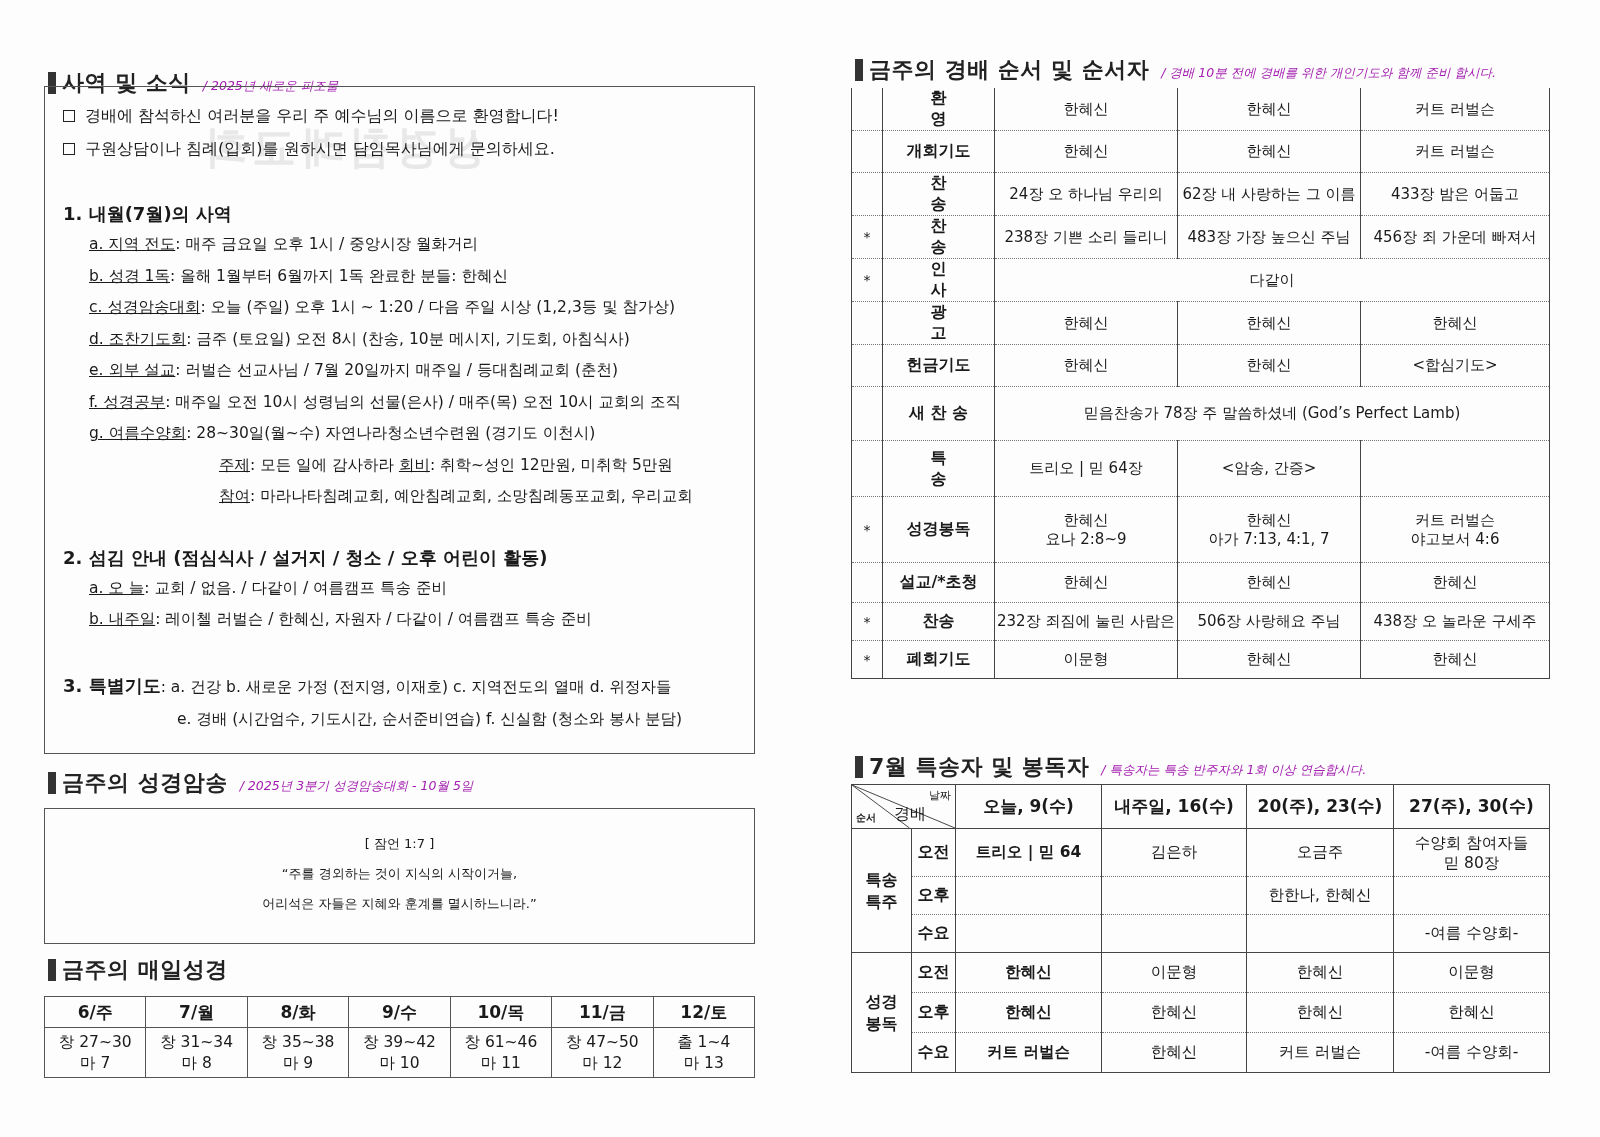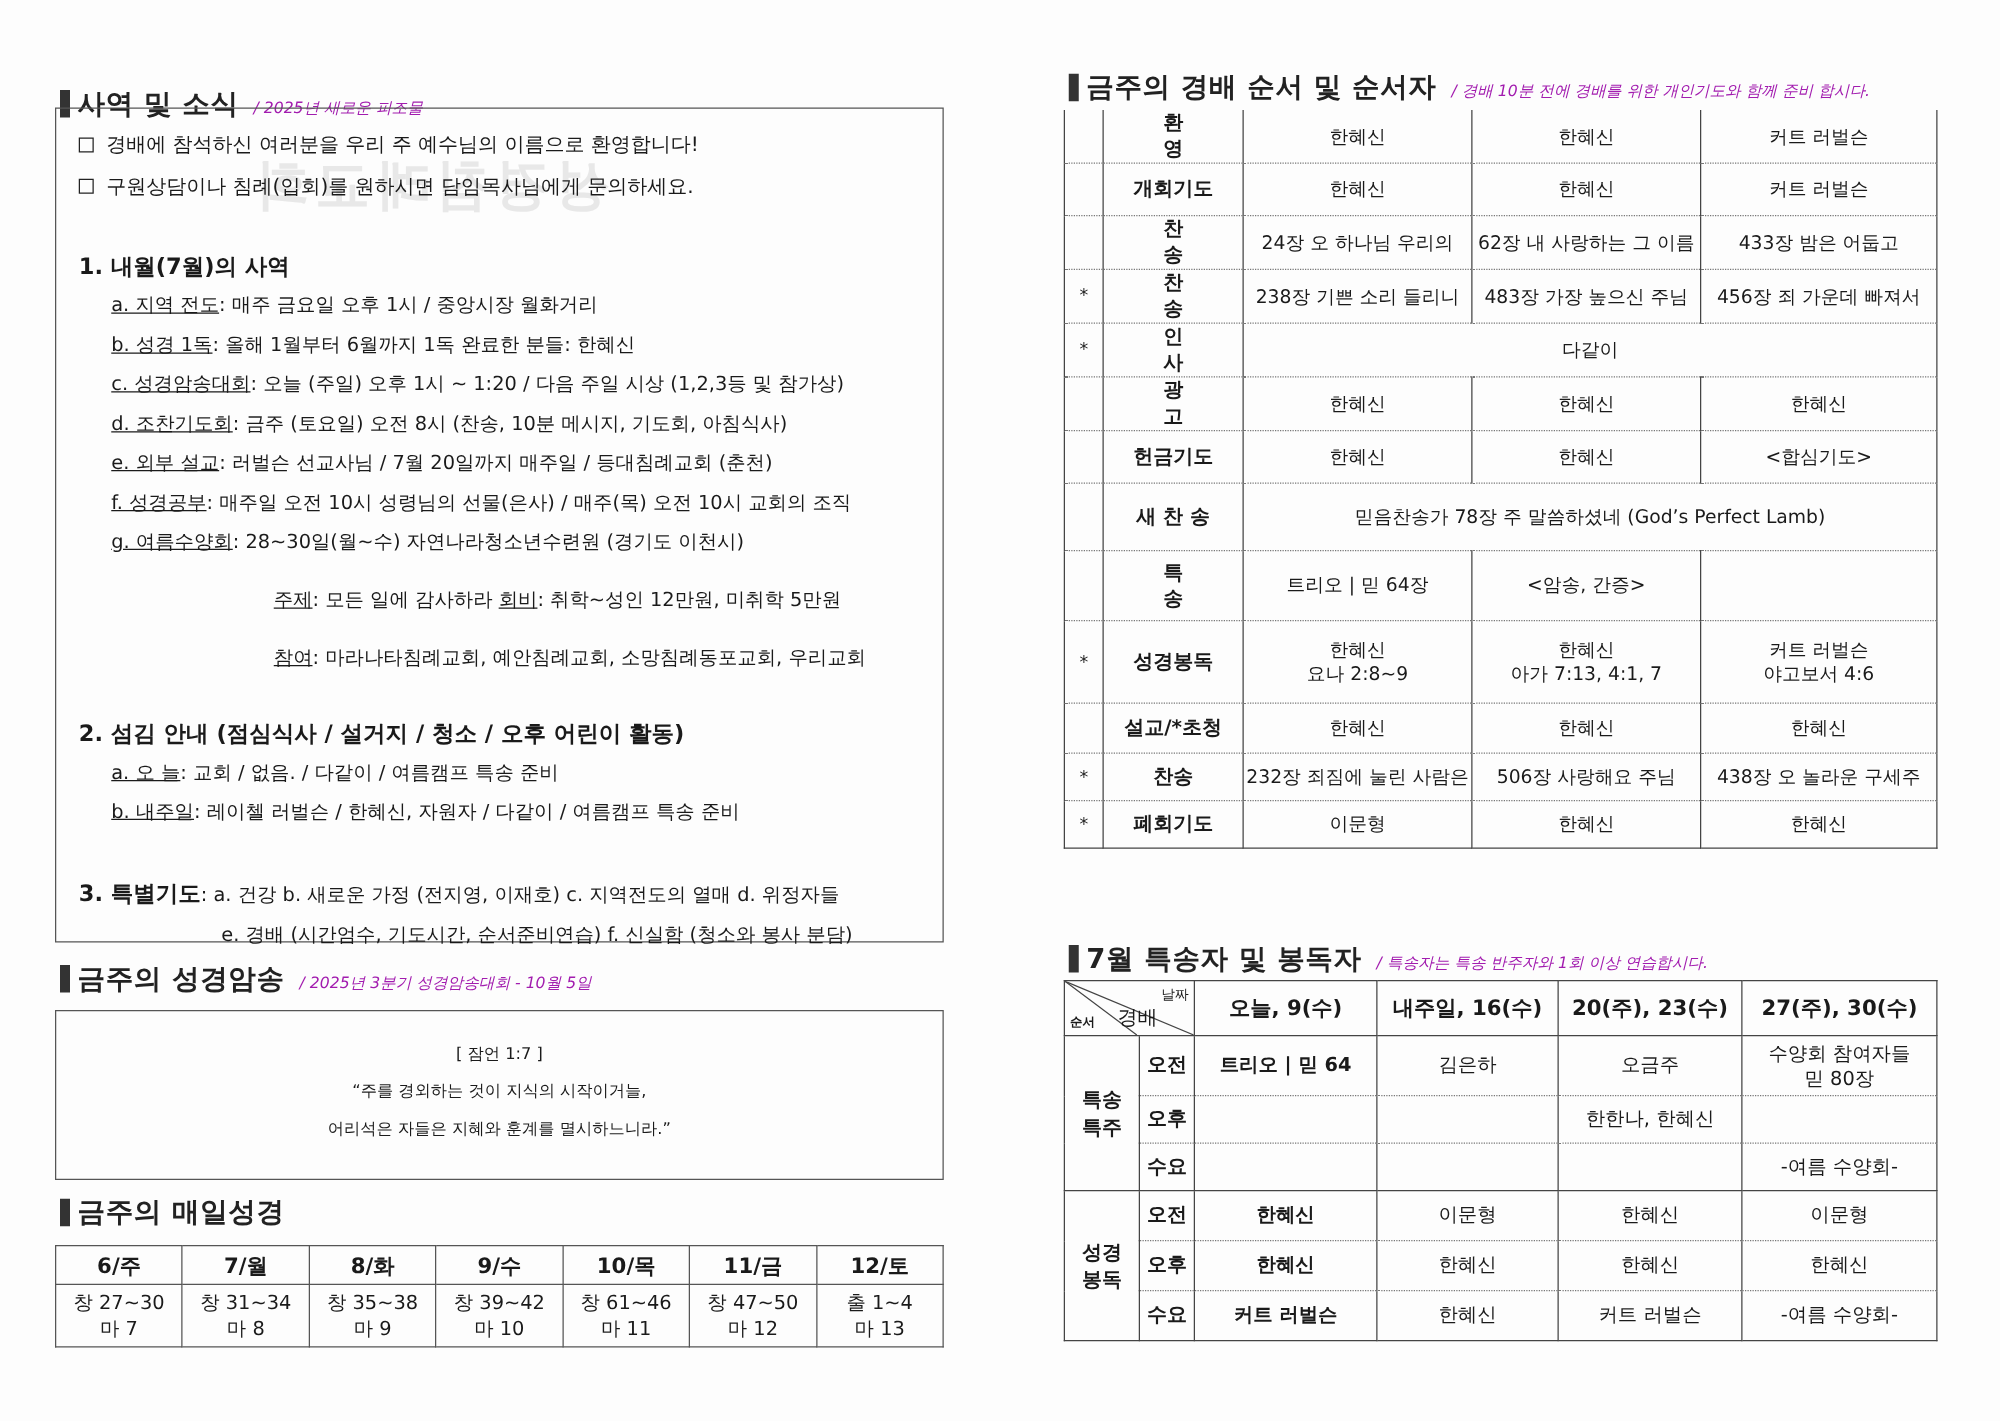--- a/index.html
+++ b/index.html
@@ -11,21 +11,21 @@
   .sec-title .main { font-size: 22px; font-weight: bold; letter-spacing: 0.5px; color: #222; }
   .sec-title .sub { font-size: 12.5px; font-style: italic; color: #a21caf; margin-left: 12px; }
 
   
   #news-box { position: absolute; left: 44px; top: 86px; width: 711px; height: 668px; border: 1.5px solid #555; padding: 12px 18px; }
   .notice { font-size: 16px; line-height: 33px; display: flex; align-items: center; }
   .notice .box { width: 12px; height: 12px; border: 1.8px solid #222; margin-right: 10px; display: inline-block; }
   .h-num { font-size: 18px; font-weight: bold; margin-top: 6px; line-height: 30px; }
   .item { font-size: 15.5px; line-height: 31.5px; padding-left: 26px; white-space: nowrap; }
   .item .k { text-decoration: underline; }
-  .item.indent { padding-left: 156px; margin-top: 15px; }
+  .item.indent { padding-left: 156px; }
   .prayer { font-size: 15.5px; line-height: 32px; white-space: nowrap; }
   .prayer b { font-size: 18px; }
   .prayer.l2 { padding-left: 114px; }
 
   
   #verse-box { position: absolute; left: 44px; top: 808px; width: 711px; height: 136px; border: 1.5px solid #555; text-align: center; padding-top: 20px; }
   #verse-box div { font-size: 13px; line-height: 30px; }
 
   
   #daily { position: absolute; left: 44px; top: 996px; width: 711px; border-collapse: collapse; table-layout: fixed; }

